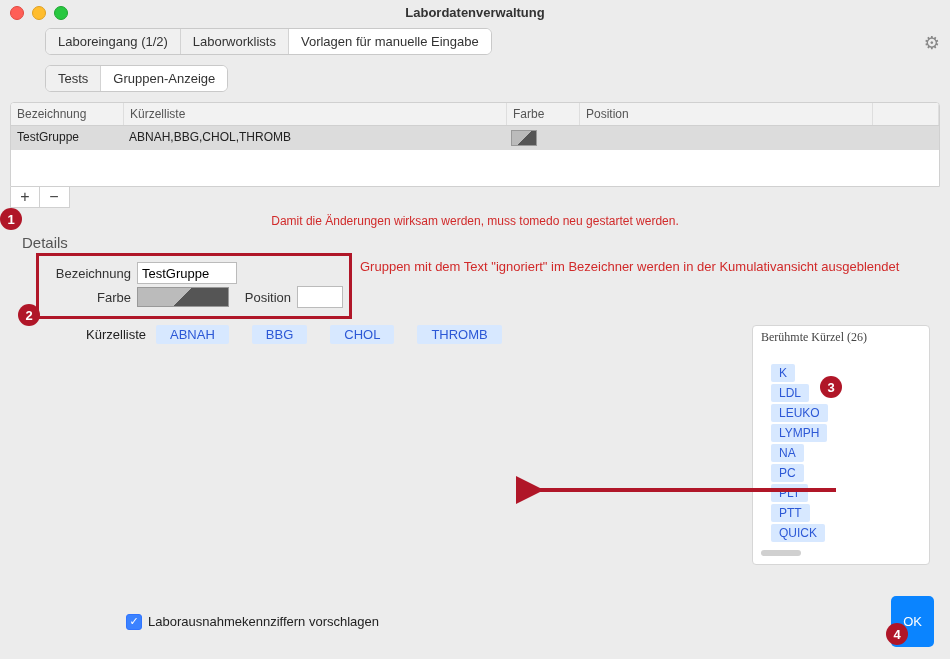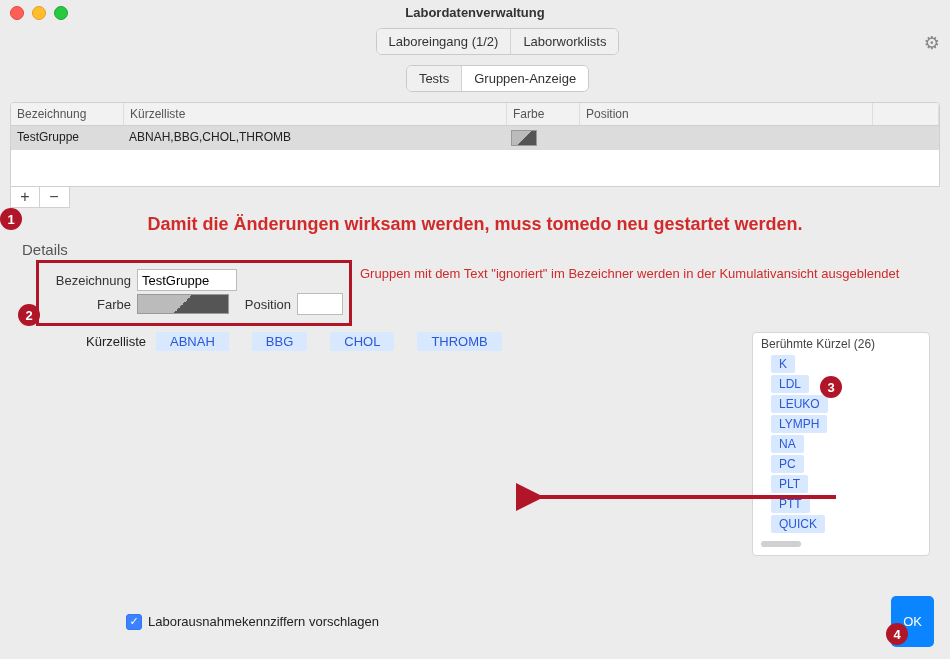--- a/index.html
+++ b/index.html
@@ -21,21 +21,21 @@
   html, body { margin:0; padding:0; width:950px; height:659px; font-family: -apple-system, Helvetica, Arial, sans-serif; font-size:13px; background:var(--bg); color:var(--text); }
   
   .titlebar { height:24px; display:flex; align-items:center; justify-content:center; position:relative; }
   .traffic { position:absolute; left:10px; top:6px; display:flex; gap:8px; }
   .tlight { width:12px; height:12px; border-radius:50%; }
   .tl-red{ background:#ff5f57; border:1px solid #e14840;}
   .tl-yel{ background:#ffbd2e; border:1px solid #dfa023;}
   .tl-grn{ background:#28c840; border:1px solid #20a532;}
   .wintitle { font-weight:600; font-size:13px; color:#333; }
   
-  .tabrow { display:flex; justify-content:center; align-items:center; margin-top:4px; position:relative;padding-left:45px;}
+  .tabrow { display:flex; align-items:center; margin-top:4px; position:relative;padding-left:45px;}
   .segmented { display:flex; background:#fff; border:1px solid #c9c9c9; border-radius:6px; overflow:hidden; }
   .segmented.inner { margin-top:6px; }
   .seg-item { padding:5px 12px; background:#f0f0f0; border-right:1px solid #d3d3d3; color:#333; font-size:13px; }
   .seg-item:last-child{ border-right:none;}
   .seg-item.selected { background:#fff; }
   .gear { position:absolute; right:10px; top:4px; color:#888; font-size:18px;}
   
   .content { margin:10px 10px 0 10px; }
   .table { background:#fff; border:1px solid var(--table-border); border-radius:4px 4px 0 0; overflow:hidden;}
   .thead { display:flex; background:var(--header-bg); border-bottom:1px solid var(--table-border); }
@@ -45,41 +45,41 @@
   .td { padding:4px 6px; font-size:12px;}
   .col-bez{ width:100px;}
   .col-kz{ width:370px;}
   .col-farbe{ width:60px; display:flex; align-items:center;}
   .col-pos{ width:280px;}
   .col-extra{ flex:1;}
   .colorswatch-sm { width:24px; height:14px; border:1px solid #999; background:linear-gradient(135deg,#bbb 50%,#555 50%);}
   .addremove { display:flex; background:#fff; border:1px solid var(--table-border); border-top:none; width:58px;}
   .square-btn { width:28px; height:20px; display:flex; align-items:center; justify-content:center; border-right:1px solid var(--table-border); font-size:16px; color:#444;}
   .square-btn:last-child{border-right:none;}
-  .warning { text-align:center; color:var(--red); font-weight:700; font-size:18px; margin-top:6px;}
+  .warning { text-align:center; color:var(--red); font-weight:400; font-size:12px; margin-top:6px;}
   
   .details-label { font-size:15px; color:#555; margin:6px 0 0 12px;}
   .details-panel { margin:2px 10px 0 26px; }
   .highlight-box { border:3px solid var(--callout); background:transparent; padding:4px 6px 6px 6px; display:inline-block;}
   .formrow { display:flex; align-items:center; gap:6px; margin:2px 0;}
   .formrow .lbl { width:86px; text-align:right; color:#333; font-size:13px;}
   .textinput { background:#fff; border:1px solid #bbb; height:20px; width:90px; padding:0 4px; font-size:13px;}
   .textinput.short{width:36px;}
   .colorswatch-lg { width:90px; height:18px; border:1px solid #999; background:linear-gradient(135deg,#bbb 50%,#555 50%);}
   .hint { color:var(--red); font-size:13px; margin-left:2px;}
   
   .kurzel-row { display:flex; align-items:flex-start; gap:10px; margin-top:6px; margin-left:0px; }
   .kurzel-row .lbl { width:110px; text-align:right; padding-top:2px; font-size:13px;}
   .token-area { flex:1; display:flex; flex-direction:column;}
   .tokens { display:flex; flex-wrap:wrap; gap:23px; }
   .token { background:var(--token-bg); color:var(--token-text); padding:2px 14px; border-radius:2px; font-size:13px;}
   .dropzone { height:210px; border:none; margin-top:6px; position:relative;}
   
   .famous { width:160px; border:1px solid #d6d6d6; background:#fff; border-radius:4px; margin-left:6px; padding:4px 8px 8px 8px; }
-  .famous-title { font-size:12px; color:#444; margin-bottom:4px;}
+  .famous-title { font-size:12px; color:#444; margin-bottom:19px;font-family:Liberation Serif, serif;}
   .famous-list { height:180px; overflow:hidden; display:flex; flex-direction:column; gap:2px; padding-left:10px;}
   .famous-list .token { padding:2px 8px; width:fit-content; font-size:12px;}
   .famous-scroll { height:6px; background:#d0d0d0; border-radius:3px; margin-top:6px; width:40px;}
   
   .arrow-svg { position:absolute; top:120px; left:360px; width:330px; height:40px; pointer-events:none;}
   
   .bottom { position:absolute; bottom:12px; left:0; right:0; display:flex; align-items:center; justify-content:space-between; padding:0 16px;}
   .chk { display:flex; align-items:center; gap:6px; margin-left:110px;}
   .checkbox { width:14px; height:14px; border-radius:3px; border:1px solid #3074ff; background:#3b82ff; display:flex; align-items:center; justify-content:center; color:#fff; font-size:11px; line-height:1;}
   .ok-btn { background:var(--ok-blue); color:#fff; border:none; border-radius:5px; padding:18px 12px; font-size:13px; font-weight:500;}
@@ -95,20 +95,21 @@
     <div class="tlight tl-yel"></div>
     <div class="tlight tl-grn"></div>
   </div>
   <div class="wintitle">Labordatenverwaltung</div>
 </div>
 
 <div class="tabrow">
   <div class="segmented">
     <div class="seg-item">Laboreingang (1/2)</div>
     <div class="seg-item">Laborworklists</div>
+    <div class="seg-item selected">Vorlagen für manuelle Eingabe</div>
   </div>
   <div class="gear">⚙</div>
 </div>
 
 <div class="tabrow">
   <div class="segmented inner">
     <div class="seg-item">Tests</div>
     <div class="seg-item selected">Gruppen-Anzeige</div>
   </div>
 </div>

